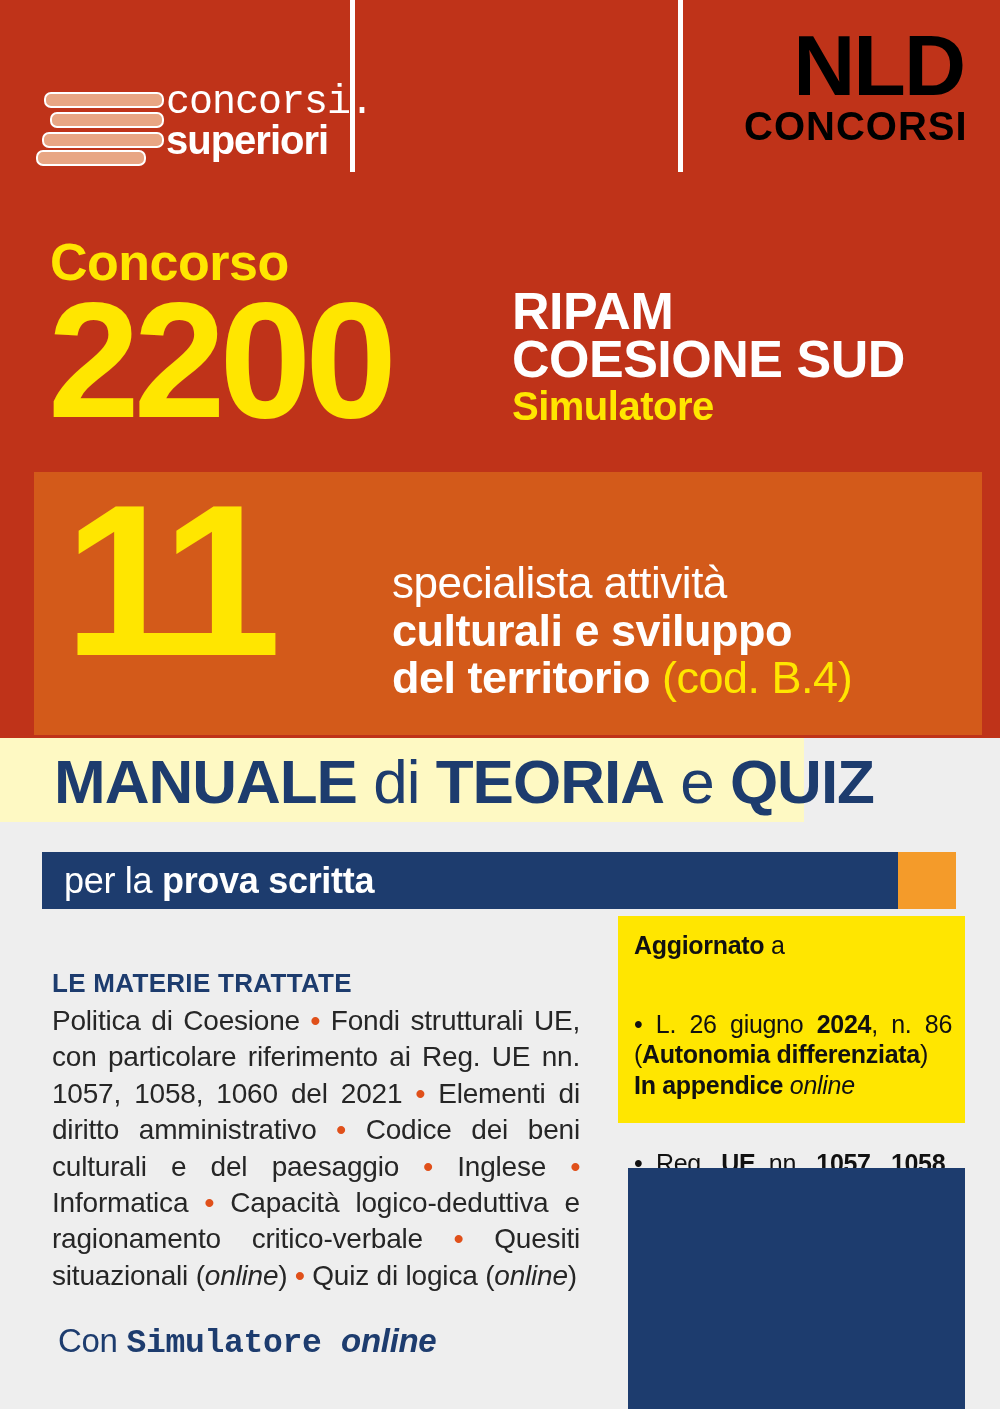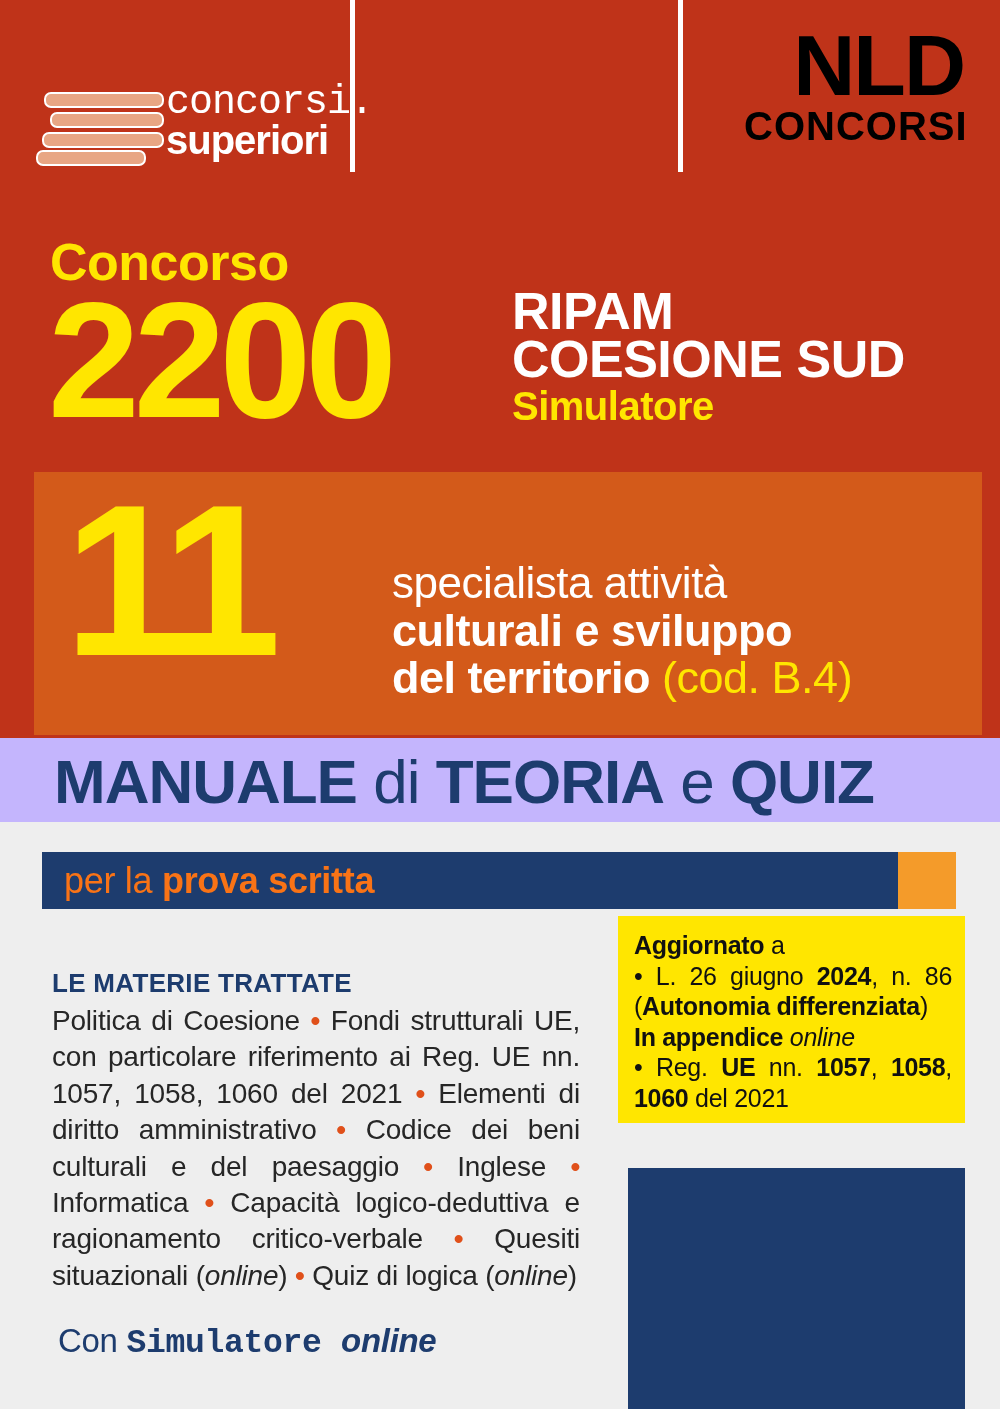--- a/index.html
+++ b/index.html
@@ -205,23 +205,23 @@
   .cod {
     color: #ffe600;
     font-weight: 400;
   }
 
   
   .manuale-band {
     position: absolute;
     left: 0;
     top: 738px;
-    width: 1000px;
+    width: 804px;
     height: 84px;
-    background: #c4b5fd;
+    background: #fef9c3;
   }
   .manuale-text {
     position: absolute;
     left: 54px;
     top: 8px;
     font-size: 62px;
     color: #1d3c6e;
     letter-spacing: -1px;
     white-space: nowrap;
   }
@@ -235,21 +235,21 @@
     top: 852px;
     width: 856px;
     height: 57px;
     background: #1d3c6e;
   }
   .prova-text {
     position: absolute;
     left: 22px;
     top: 8px;
     font-size: 36px;
-    color: #f97316;
+    color: #ffffff;
     letter-spacing: -0.3px;
   }
   .prova-text .b { font-weight: 700; }
   .prova-accent {
     position: absolute;
     left: 898px;
     top: 852px;
     width: 58px;
     height: 57px;
     background: #f49b2a;
@@ -324,21 +324,21 @@
     top: 14px;
     width: 318px;
     font-size: 25px;
     color: #111111;
     line-height: 1.22;
     letter-spacing: -0.3px;
   }
   .card-content .b { font-weight: 700; }
   .card-content .i { font-style: italic; }
   .card-line { display: block; }
-  .card-li { display: block; text-align: justify; }
+  .card-li { display: block; text-align: justify; margin-top: 48px; }
 </style>
 </head>
 <body>
 
 <div class="cover">
 
   <div class="red-area"></div>
 
   <div class="divider left"></div>
   <div class="divider right"></div>

